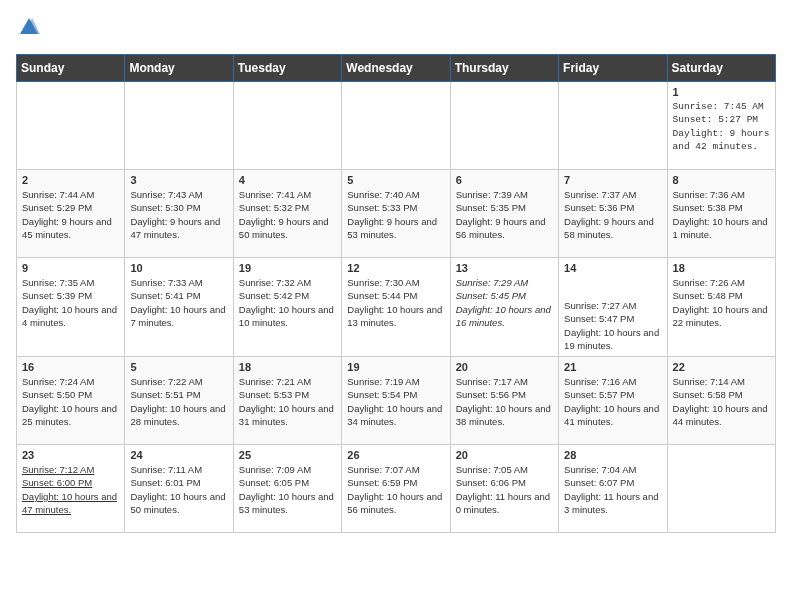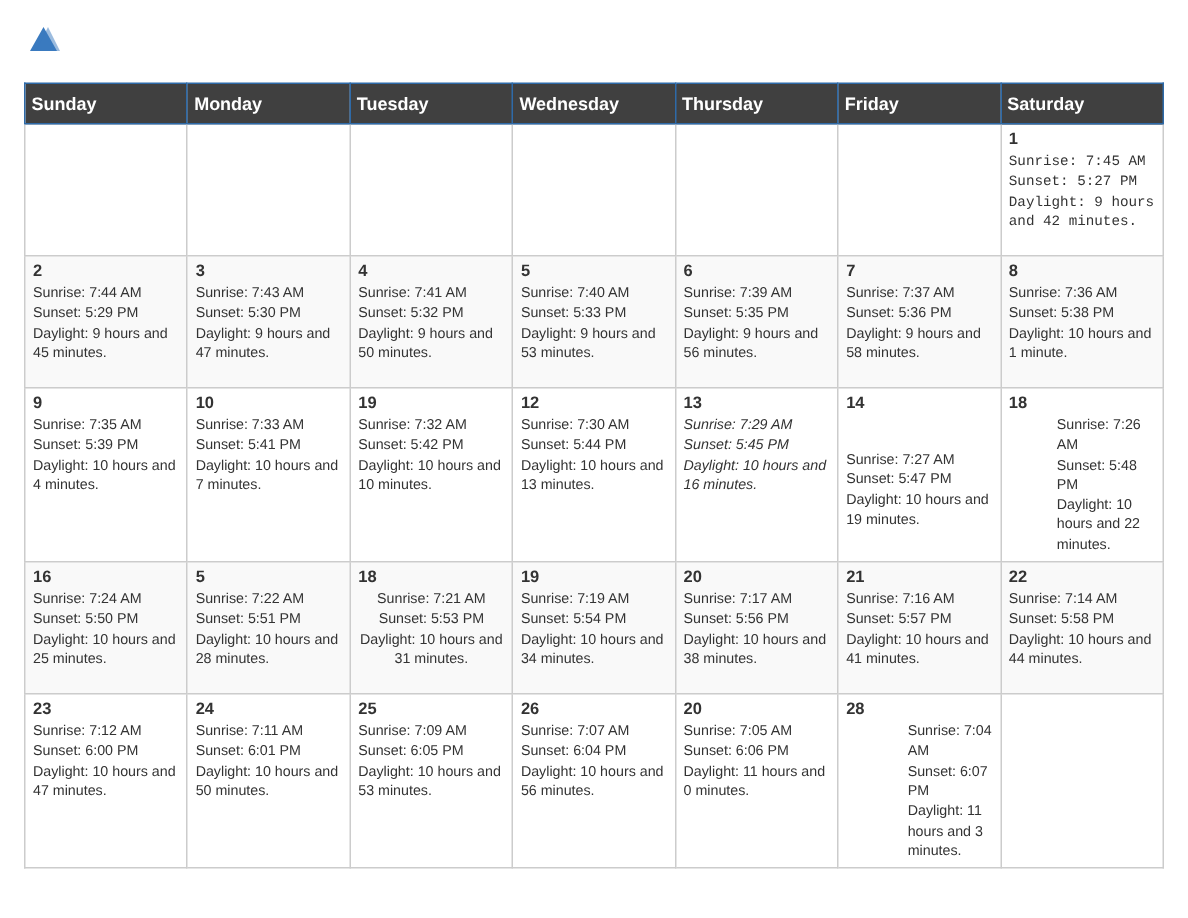--- a/index.html
+++ b/index.html
@@ -213,41 +213,41 @@
 Daylight: 10 hours and 16 minutes.</div>
         </td>
         <td>
           <div class="day-number">14</div>
           <div class="day-info" style="white-space: pre-line; margin-top: 25px;">Sunrise: 7:27 AM
 Sunset: 5:47 PM
 Daylight: 10 hours and 19 minutes.</div>
         </td>
         <td>
           <div class="day-number">18</div>
-          <div class="day-info" style="white-space: pre-line; margin-left: 32px;">Sunrise: 7:26 AM
+          <div class="day-info" style="white-space: pre-line;">Sunrise: 7:26 AM
 Sunset: 5:48 PM
 Daylight: 10 hours and 22 minutes.</div>
         </td>
       </tr>
       <tr class="row-stripe">
         <td>
           <div class="day-number">16</div>
           <div class="day-info" style="white-space: pre-line;">Sunrise: 7:24 AM
 Sunset: 5:50 PM
 Daylight: 10 hours and 25 minutes.</div>
         </td>
         <td>
           <div class="day-number">5</div>
           <div class="day-info" style="white-space: pre-line;">Sunrise: 7:22 AM
 Sunset: 5:51 PM
 Daylight: 10 hours and 28 minutes.</div>
         </td>
         <td>
           <div class="day-number">18</div>
-          <div class="day-info" style="white-space: pre-line; text-align: center;">Sunrise: 7:21 AM
+          <div class="day-info" style="white-space: pre-line;">Sunrise: 7:21 AM
 Sunset: 5:53 PM
 Daylight: 10 hours and 31 minutes.</div>
         </td>
         <td>
           <div class="day-number">19</div>
           <div class="day-info" style="white-space: pre-line;">Sunrise: 7:19 AM
 Sunset: 5:54 PM
 Daylight: 10 hours and 34 minutes.</div>
         </td>
         <td>
@@ -265,50 +265,50 @@
         <td>
           <div class="day-number">22</div>
           <div class="day-info" style="white-space: pre-line;">Sunrise: 7:14 AM
 Sunset: 5:58 PM
 Daylight: 10 hours and 44 minutes.</div>
         </td>
       </tr>
       <tr>
         <td>
           <div class="day-number">23</div>
-          <div class="day-info" style="white-space: pre-line;">Sunrise: 7:12 AM
+          <div class="day-info" style="white-space: pre-line; text-decoration: underline;">Sunrise: 7:12 AM
 Sunset: 6:00 PM
 Daylight: 10 hours and 47 minutes.</div>
         </td>
         <td>
           <div class="day-number">24</div>
           <div class="day-info" style="white-space: pre-line;">Sunrise: 7:11 AM
 Sunset: 6:01 PM
 Daylight: 10 hours and 50 minutes.</div>
         </td>
         <td>
           <div class="day-number">25</div>
           <div class="day-info" style="white-space: pre-line;">Sunrise: 7:09 AM
 Sunset: 6:05 PM
 Daylight: 10 hours and 53 minutes.</div>
         </td>
         <td>
           <div class="day-number">26</div>
           <div class="day-info" style="white-space: pre-line;">Sunrise: 7:07 AM
-Sunset: 6:04 PM
+Sunset: 6:59 PM
 Daylight: 10 hours and 56 minutes.</div>
         </td>
         <td>
           <div class="day-number">20</div>
           <div class="day-info" style="white-space: pre-line;">Sunrise: 7:05 AM
 Sunset: 6:06 PM
 Daylight: 11 hours and 0 minutes.</div>
         </td>
         <td>
           <div class="day-number">28</div>
-          <div class="day-info" style="white-space: pre-line; margin-left: 41px;">Sunrise: 7:04 AM
+          <div class="day-info" style="white-space: pre-line;">Sunrise: 7:04 AM
 Sunset: 6:07 PM
 Daylight: 11 hours and 3 minutes.</div>
         </td>
         <td class="empty-cell"></td>
       </tr>
     </tbody>
 </table>
 
 </body></html>

